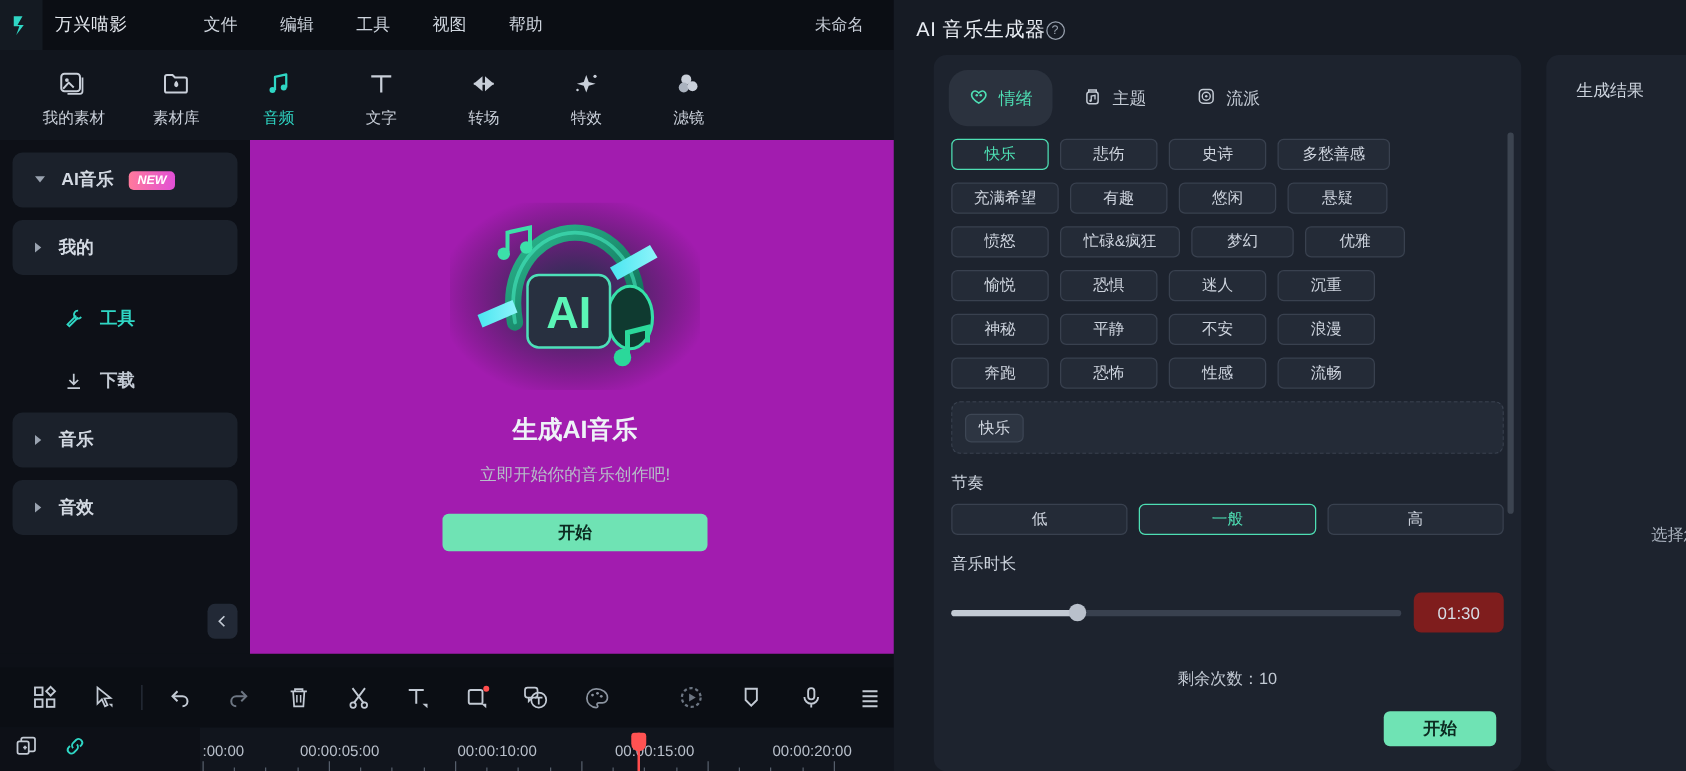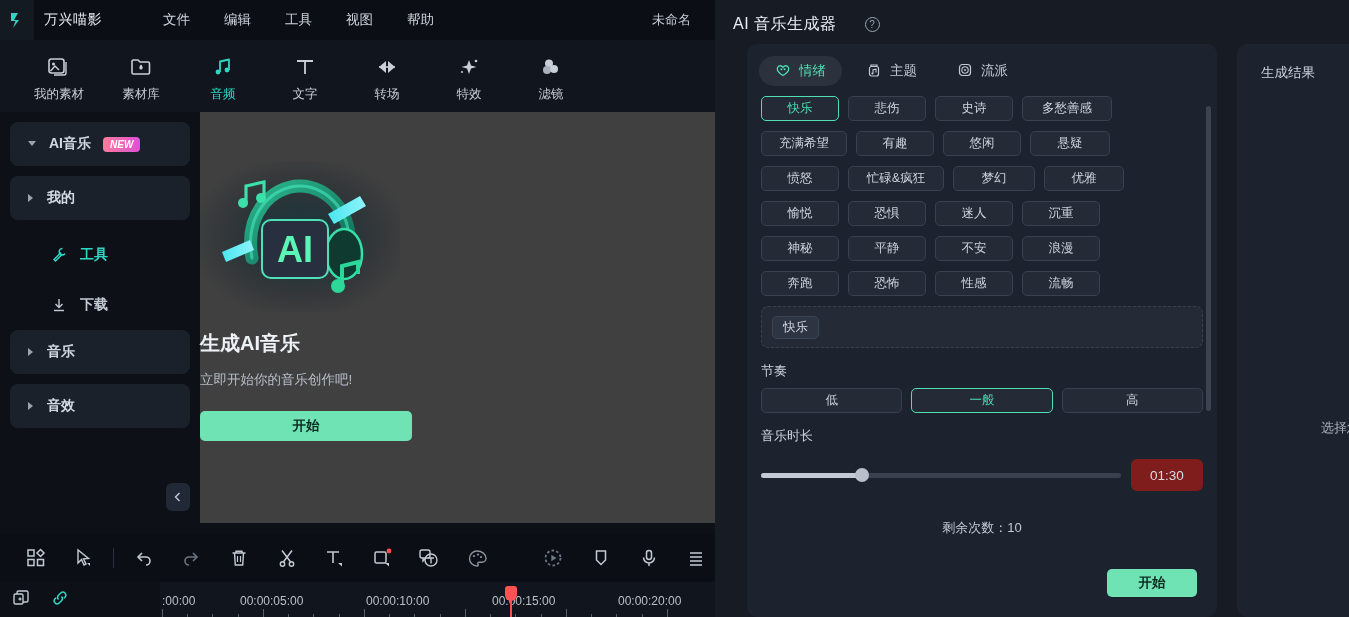--- a/index.html
+++ b/index.html
@@ -78,21 +78,21 @@
   .side-sub.active .ss-label { color: #2fd6c4; }
   .collapse-btn {
     position: absolute; right: 10px; bottom: 12px; width: 24px; height: 28px;
     border-radius: 6px; background: #222936; display: flex; align-items: center;
     justify-content: center; cursor: pointer;
   }
 
   
   .mainpane {
     position: absolute; left: 200px; top: 112px; width: 520px; height: 411px;
-    background: #404040; display: flex; flex-direction: column; align-items: flex-start;
+    background: #a21caf; display: flex; flex-direction: column; align-items: center;
   }
   .hero-art { margin-top: 50px; width: 200px; height: 150px; position: relative; }
   .hero-title { margin-top: 18px; font-size: 20px; font-weight: bold; color: #eef2f7; }
   .hero-sub { margin-top: 14px; font-size: 13.5px; color: #b6bdc8; }
   .hero-btn {
     margin-top: 22px; width: 212px; height: 30px; border-radius: 5px;
     background: #6fe3b4; color: #0c2a20; font-size: 13.5px; font-weight: bold;
     display: flex; align-items: center; justify-content: center; cursor: pointer; border: none;
   }
 
@@ -118,21 +118,21 @@
   .playhead-knob {
     position: absolute; top: 0; left: -5px; width: 12px; height: 15px;
     background: #ff5252; border-radius: 3px 3px 6px 6px;
   }
 
   
   .dialog {
     position: absolute; left: 715px; top: 0; width: 634px; height: 617px;
     background: #161b24;
   }
-  .dlg-head { display: flex; align-items: center; padding: 14px 0 0 18px; gap: 28px; }
+  .dlg-head { display: flex; align-items: center; padding: 14px 0 0 18px; gap: 0; }
   .dlg-title { font-size: 16px; color: #eaeef4; letter-spacing: .5px; }
   .help-circle {
     width: 15px; height: 15px; border-radius: 50%; border: 1px solid #9aa3b0;
     display:flex; align-items:center; justify-content:center; font-size: 10px; color:#9aa3b0;
     cursor: pointer;
   }
 
   .dlg-body { position: absolute; left: 0; top: 44px; width: 634px; height: 573px; }
 
   .card-left {
@@ -142,21 +142,21 @@
   .card-right {
     position: absolute; left: 522px; top: 0; width: 140px; height: 573px;
     background: #1d232e; border-radius: 10px; overflow: hidden;
   }
   .card-right-title { font-size: 13.5px; color: #ccd3dd; padding: 20px 0 0 24px; }
   .card-right-hint { position: absolute; top: 375px; left: 84px; font-size: 13px; color: #aab2be; white-space: nowrap; }
 
   
   .tabs { display: flex; align-items: center; padding: 12px 0 0 12px; gap: 8px; }
   .tab {
-    height: 30px; border-radius: 15px; display: flex; align-items: center; gap: 8px;
+    height: 45px; border-radius: 15px; display: flex; align-items: center; gap: 8px;
     padding: 0 16px; cursor: pointer; font-size: 13.5px; color: #c3cad4;
   }
   .tab.active { background: #2b323e; color: #4edfb4; }
 
   
   .chip-area { padding: 10px 14px 0 14px; }
   .chip-row { display: flex; gap: 9px; margin-bottom: 10px; }
   .chip {
     height: 25px; border-radius: 5px; background: #242b37; border: 1px solid #39414f;
     color: #ced4de; font-size: 12.5px; display: flex; align-items: center;

